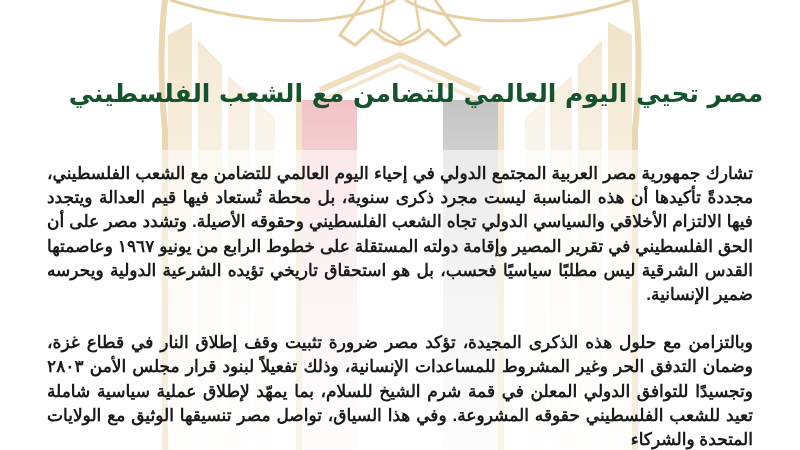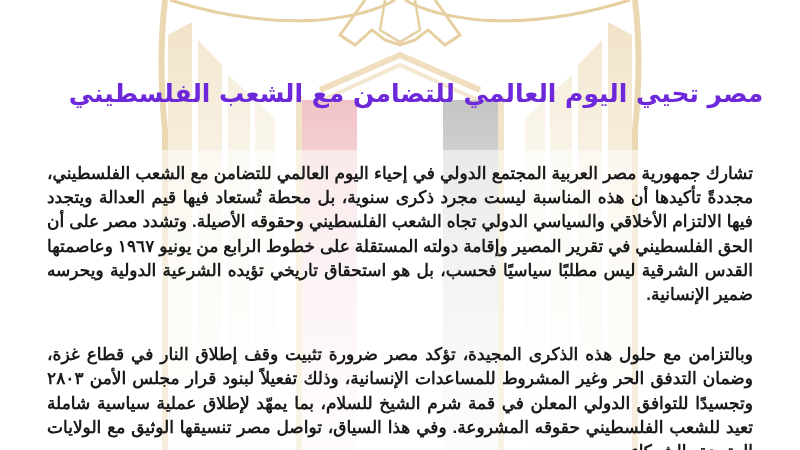--- a/index.html
+++ b/index.html
@@ -18,38 +18,38 @@
       position: absolute; left: 0; top: 0;
       width: 800px; height: 450px;
       pointer-events: none;
     }
     .title {
       position: absolute;
       top: 76px; left: 0; width: 800px;
       text-align: center;
       font-family: "DejaVu Sans", sans-serif;
       font-size: 25px;
-      color: #6d28d9;
+      color: #14532d;
       direction: rtl;
       line-height: 36px;
       padding-left: 32px;
     }
     .body {
       position: absolute;
       top: 162px; left: 47px; width: 706px;
       direction: rtl;
       font-family: "Liberation Sans", sans-serif;
       font-weight: bold;
       font-size: 17px;
       color: #1a1a1a;
       line-height: 24.2px;
       text-align: justify;
       text-align-last: right;
     }
-    .para { margin-bottom: 36px; }
+    .para { margin-bottom: 24px; }
     .para:last-child { margin-bottom: 0; }
   </style>
 </head>
 <body>
 
 <div class="page">
 
   <svg class="watermark" viewBox="0 0 800 450" xmlns="http://www.w3.org/2000/svg">
     <defs>
       <linearGradient id="goldV" x1="0" y1="0" x2="0" y2="1">

